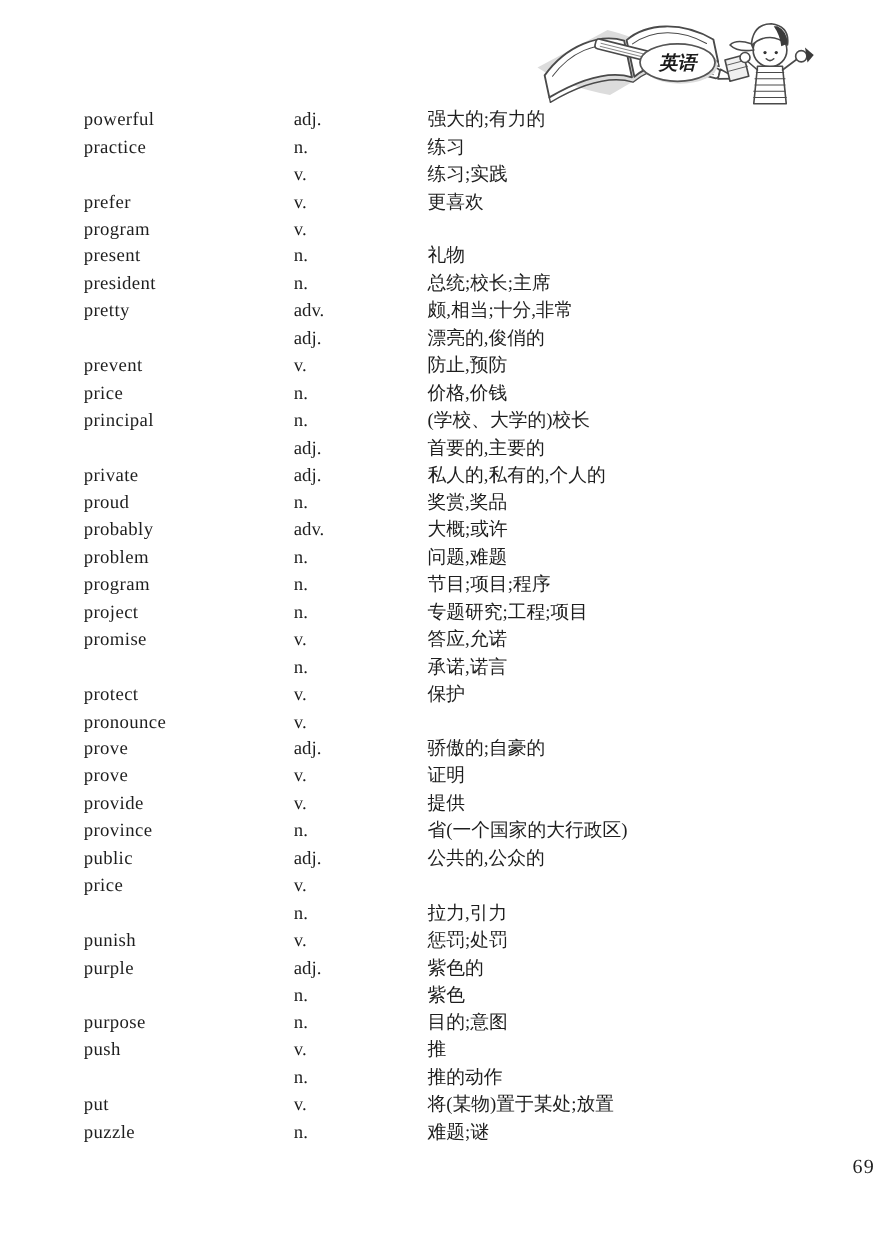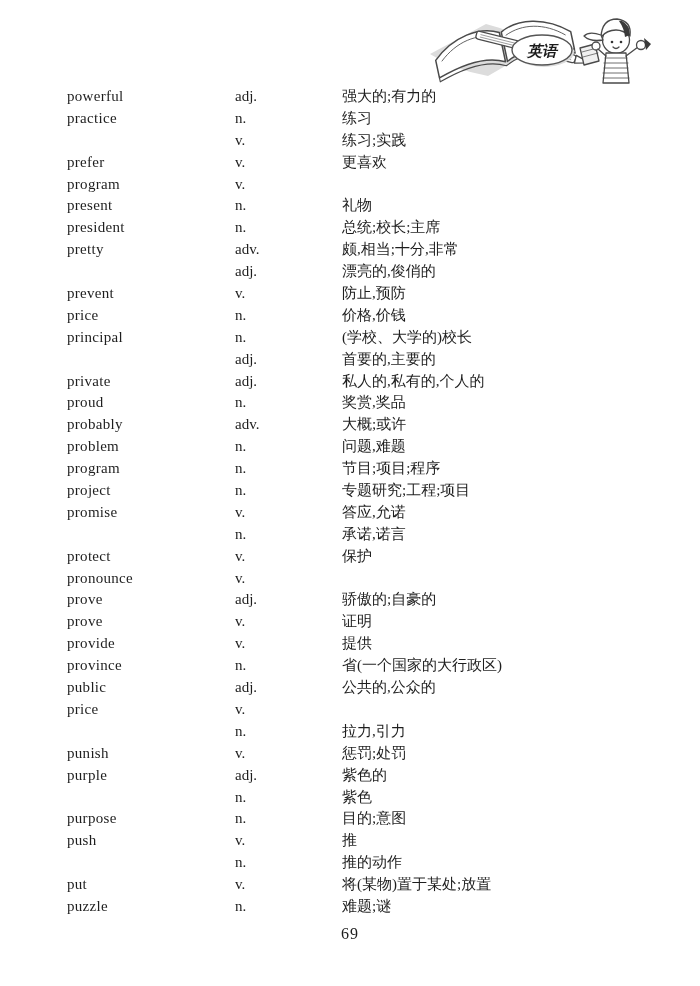--- a/index.html
+++ b/index.html
@@ -41,21 +41,21 @@
     width: 107px;
   }
   .col-def {
     flex: 1;
   }
   .page-number {
     position: absolute;
     top: 925px;
     left: 0;
     width: 700px;
-    text-align: center;
+    text-align: right;
     font-size: 16px;
     letter-spacing: 1px;
   }
   .badge-text {
     font-family: "Liberation Sans", sans-serif;
     font-weight: bold;
     font-style: italic;
   }
 </style>
 </head>

